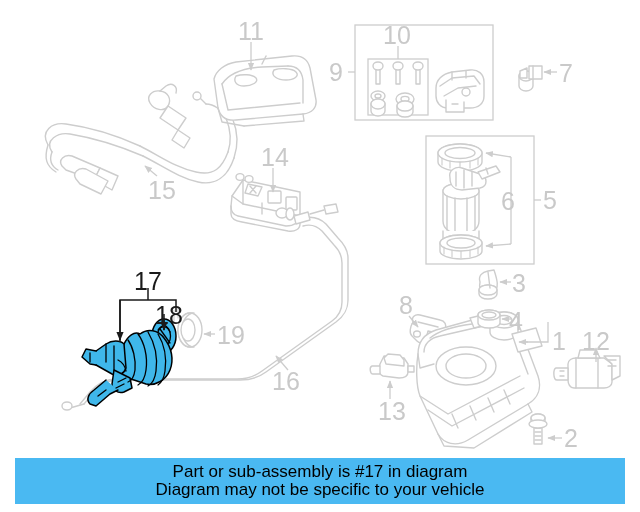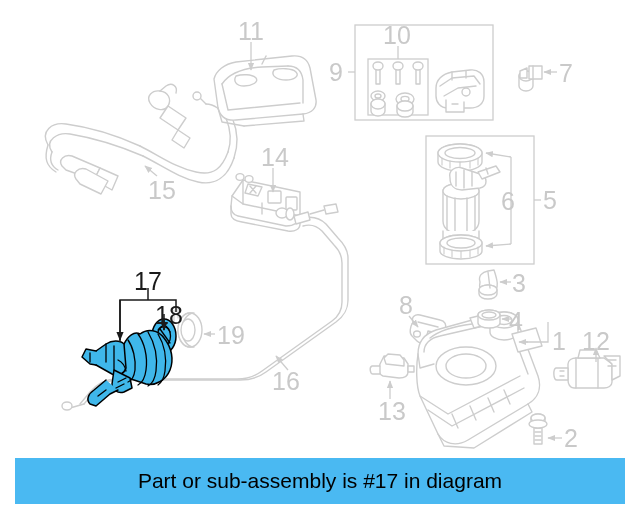--- a/index.html
+++ b/index.html
@@ -16,21 +16,21 @@
     position:absolute;
     left:15px;top:458px;
     width:610px;height:46px;
     background:#4ab9f2;
     display:flex;flex-direction:column;
     align-items:center;justify-content:center;
     line-height:1.08;
   }
   .banner-line{
     color:#000000;
-    font-size:21px;
+    font-size:17px;
     font-family:"Liberation Sans", sans-serif;
     white-space:nowrap;
     letter-spacing:0px;
   }
 </style>
 </head>
 <body>
 
 <div id="diagram-root">
 
@@ -343,15 +343,16 @@
       <line class="leadb" x1="164" y1="330" x2="164" y2="314"></line>
       <line class="leadb" x1="164" y1="318" x2="164" y2="330" marker-end="url(#ah-black)"></line>
       <text class="numb" x="134" y="290">17</text>
       <text class="numb" x="155" y="324">18</text>
     </g>
 
   </svg>
 
   <div class="banner">
     <div class="banner-line">Part or sub-assembly is #17 in diagram</div>
+    <div class="banner-line">Diagram may not be specific to your vehicle</div>
   </div>
 
 </div>
 
 </body></html>

